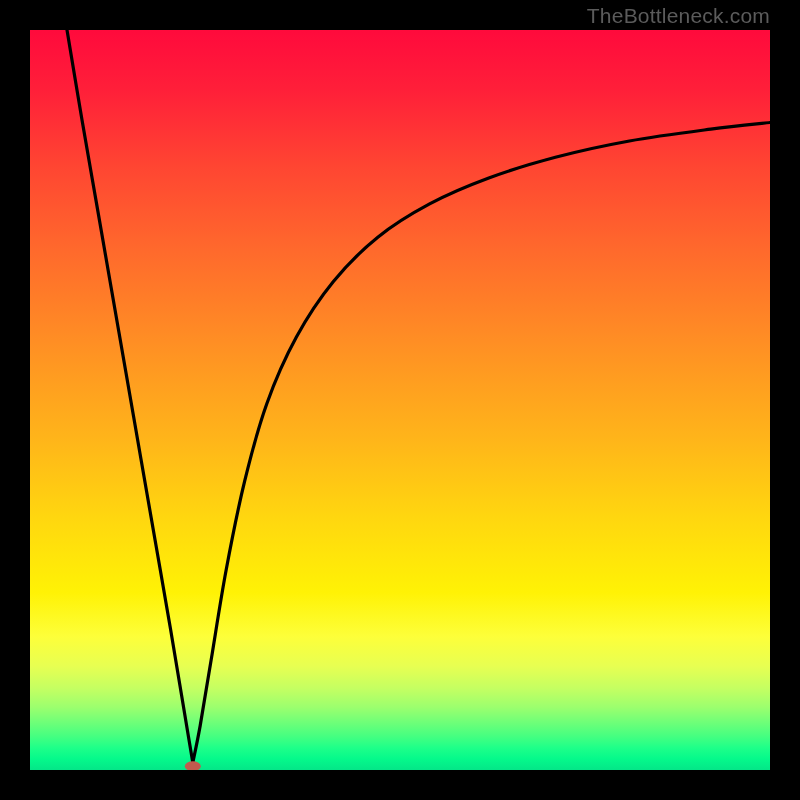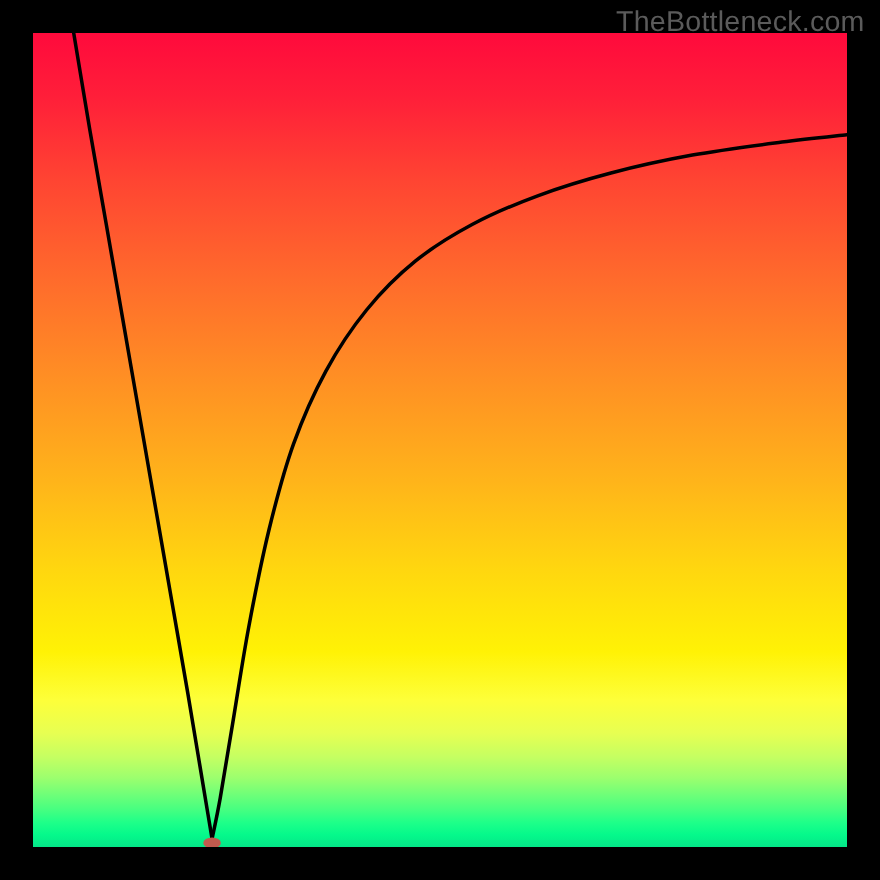--- a/index.html
+++ b/index.html
@@ -13,23 +13,23 @@
   }
   .frame {
     position: relative;
     width: 800px;
     height: 800px;
     background: #000;
   }
   .watermark {
     position: absolute;
     top: 4px;
-    right: 14px;
+    right: 30px;
     color: #5b5b5b;
-    font-size: 26px;
+    font-size: 21px;
     letter-spacing: 0.2px;
     font-weight: 400;
     user-select: none;
   }
   .plot-area {
     position: absolute;
     left: 30px;
     top: 30px;
     width: 740px;
     height: 740px;

